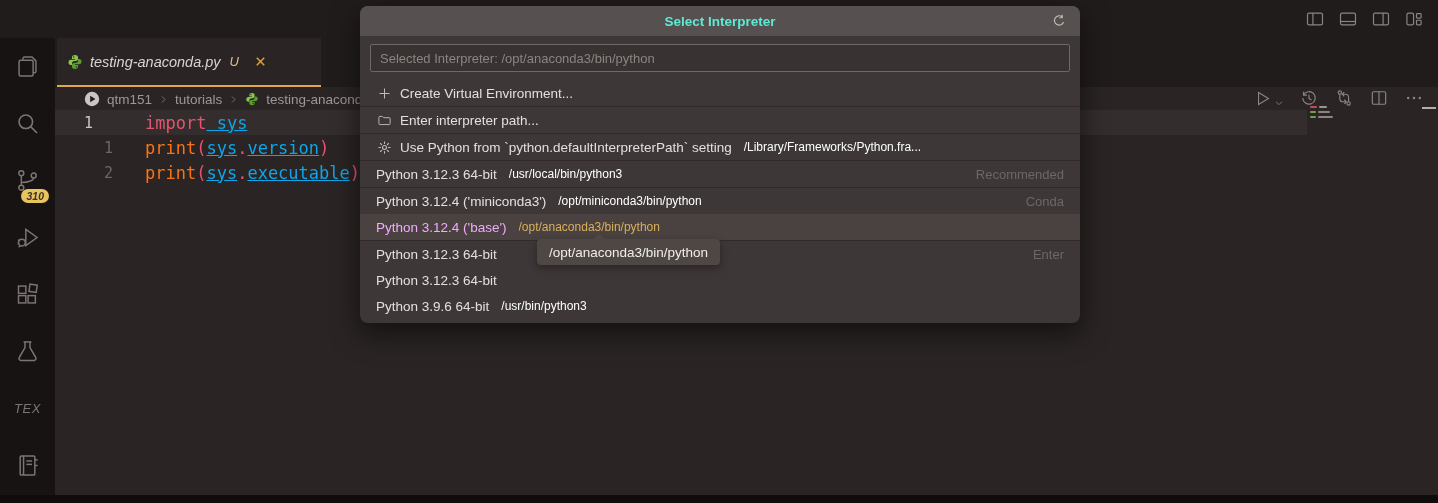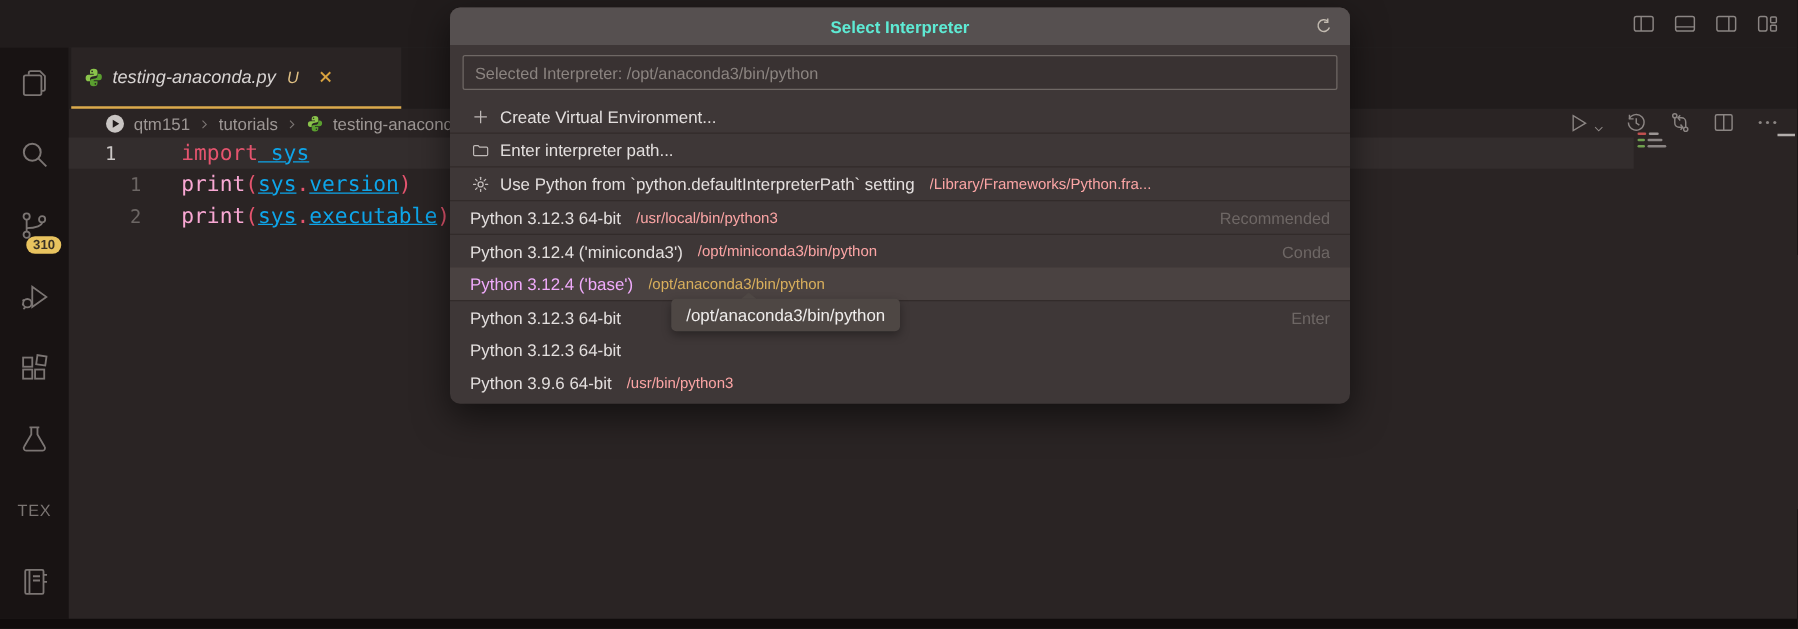--- a/index.html
+++ b/index.html
@@ -8,21 +8,21 @@
   svg{display:block;}
 
   
   .titlebar{position:absolute;left:0;top:0;width:100%;height:38px;background:#211c1c;}
   .layout-group{position:absolute;right:14px;top:9px;display:flex;gap:13px;color:#8b8583;}
   .layout-group .i{cursor:pointer;}
 
   
   .activitybar{position:absolute;left:0;top:38px;width:55px;height:457px;background:#181313;
                display:flex;flex-direction:column;align-items:center;color:#7b7573;}
-  .ab-item{height:57px;width:55px;display:flex;align-items:center;justify-content:center;position:relative;cursor:pointer;}
+  .ab-item{height:57px;width:55px;display:flex;align-items:center;justify-content:center;position:relative;cursor:pointer;font-style:italic;}
   .ab-badge{position:absolute;right:6px;bottom:6px;background:#e8c35f;color:#3a3226;font-size:10.5px;
             font-weight:bold;border-radius:9px;padding:2px 5px;line-height:1;}
   .tex-label{font-size:13px;letter-spacing:.5px;color:#7b7573;}
 
   
   .tabbar{position:absolute;left:55px;top:38px;right:0;height:49px;background:#211c1c;}
   .tab{position:absolute;left:2px;top:0;width:244px;height:47px;background:#2a2424;
        display:flex;align-items:center;padding:0 10px;gap:7px;border-bottom:2px solid #dcaa4c;cursor:pointer;}
   .tab-title{font-style:italic;font-size:14.5px;color:#d8d4d3;white-space:nowrap;}
   .tab-dirty{font-style:italic;font-size:13px;color:#e0c084;margin-left:2px;}
@@ -40,21 +40,21 @@
 
   
   .curline{position:absolute;left:55px;top:110px;width:1252px;height:25px;background:#332d2d;}
   .codeline{position:absolute;height:25px;font-family:"DejaVu Sans Mono",monospace;font-size:17px;
             display:flex;align-items:center;color:#f2efee;}
   .lnum{position:absolute;font-family:"DejaVu Sans Mono",monospace;font-size:15px;height:25px;
         display:flex;align-items:center;}
   .lnum.active{color:#cbc7c6;}
   .lnum.dim{color:#6c6664;}
   .tok-kw,.tok-punct{color:#e4546e;}
-  .tok-fn{color:#f9a8d4;}
+  .tok-fn{color:#f97316;}
   .tok-plain{color:#0ea5e9;text-decoration:underline;}
 
   
   .minimap{position:absolute;left:1310px;top:106px;width:30px;}
   .mm-row{display:flex;gap:2px;margin-bottom:3px;}
   .mm-seg{height:2px;border-radius:1px;}
   .scroll-dash{position:absolute;left:1422px;top:107px;width:14px;height:2px;background:#b3aeac;cursor:pointer;}
 
   .bottomstrip{position:absolute;left:0;bottom:0;width:100%;height:8px;background:#100c0c;}
 
@@ -68,21 +68,21 @@
   .qp-inputwrap{margin:8px 10px;}
   .qp-input{width:100%;box-sizing:border-box;height:28px;background:#393232;border:1px solid #6f6865;
             border-radius:2px;color:#bef264;padding:0 9px;font-size:13px;outline:none;
             font-family:"Liberation Sans",sans-serif;}
   .qp-input::placeholder{color:#8b8480;}
   .qp-list{position:relative;}
   .qp-row{height:26px;display:flex;align-items:center;padding:0 16px;gap:8px;cursor:pointer;}
   .qp-row.sep{border-top:1px solid #322b2a;}
   .qp-icon{color:#c0bab8;width:16px;display:flex;justify-content:center;}
   .qp-label{font-size:13.5px;color:#e3dfde;white-space:nowrap;}
-  .qp-detail{font-size:12px;color:#fca5a5;margin-left:4px;white-space:nowrap;overflow:hidden;text-overflow:ellipsis;}
+  .qp-detail{font-size:12px;color:#ffffff;margin-left:4px;white-space:nowrap;overflow:hidden;text-overflow:ellipsis;}
   .qp-badge{margin-left:auto;font-size:13px;color:#6e6765;}
   .qp-row.selected{background:#4a4241;}
   .qp-row.selected .qp-label{color:#f0abfc;}
   .qp-row.selected .qp-detail{color:#d9af5c;}
   .qp-tooltip{position:absolute;left:177px;top:233px;height:26px;display:flex;align-items:center;
               padding:0 12px;background:#4e4744;border-radius:4px;font-size:13.5px;color:#efedec;
               box-shadow:0 3px 8px rgba(0,0,0,.35);white-space:nowrap;z-index:5;}
   .qp-tooltip::before{content:"";position:absolute;top:-5px;left:56px;border-left:6px solid transparent;
               border-right:6px solid transparent;border-bottom:5px solid #4e4744;}
 </style>

